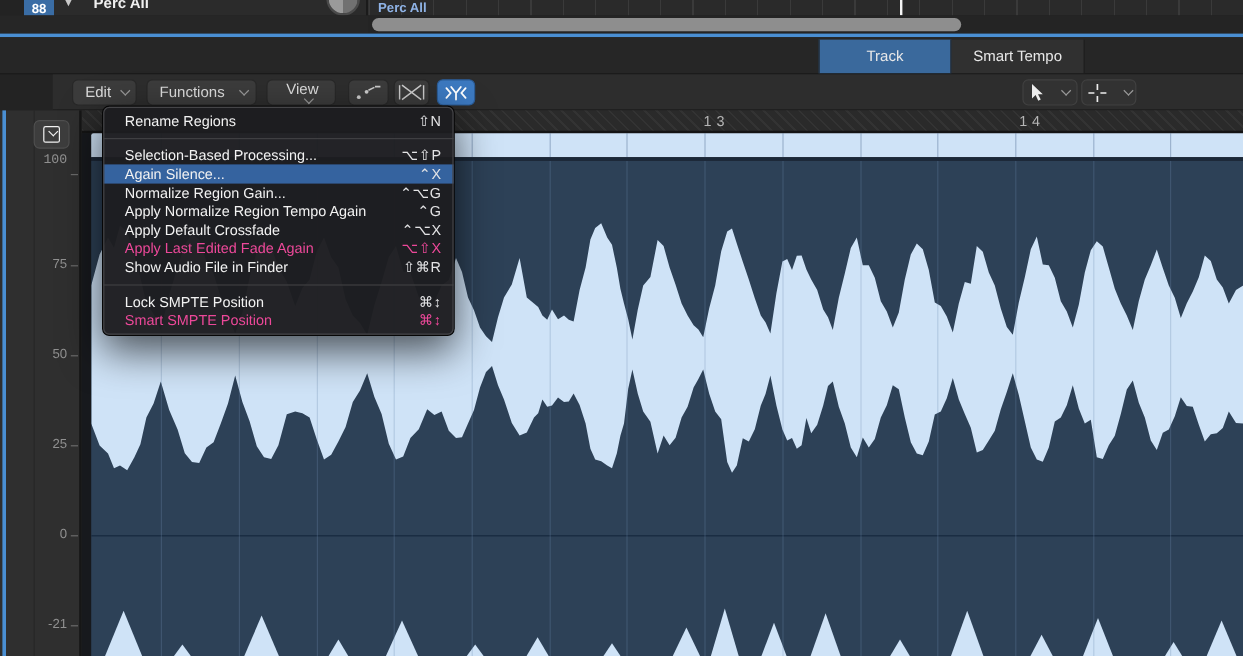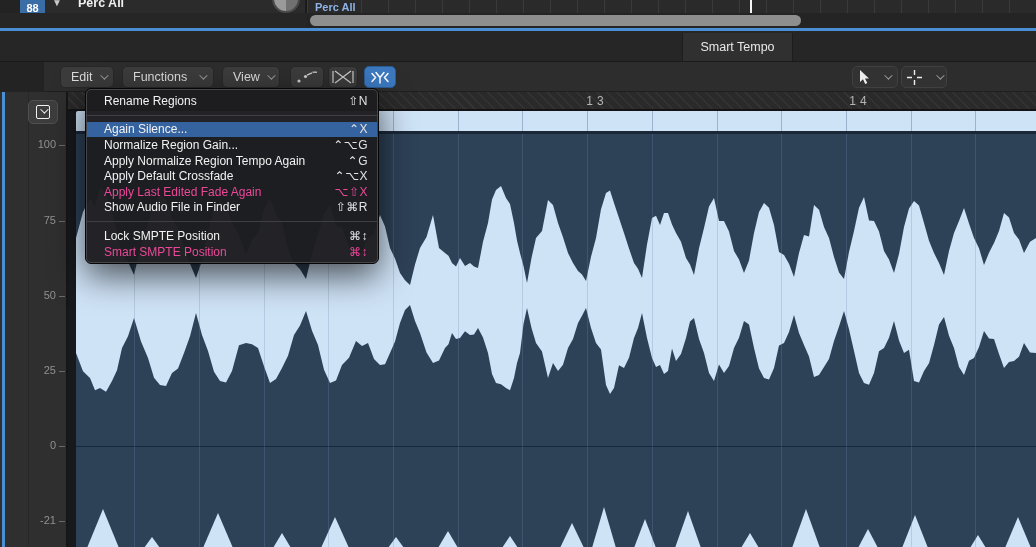--- a/index.html
+++ b/index.html
@@ -115,34 +115,35 @@
 
   <div id="hscroll-row">
     <div class="track-zone"></div>
     <div class="hthumb"></div>
   </div>
 
   <div id="editor-top-border"></div>
 
   <div id="tab-row">
     <div id="tabs">
+        <div class="tab active">Track</div>
         <div class="tab">Smart Tempo</div>
       </div>
   </div>
 
   <div id="menubar">
     <div class="mb-btn" style="left:16px;width:54px;">
       <span>Edit</span>
         <span class="chev"></span>
     </div>
     <div class="mb-btn" style="left:78px;width:92px;">
       <span>Functions</span>
         <span class="chev"></span>
     </div>
-    <div class="mb-btn" style="left:178px;width:58px;">
+    <div class="mb-btn" style="left:178px;width:58px;flex-direction:column;">
       <span>View</span>
         <span class="chev"></span>
     </div>
 
     <div class="icon-btn" style="left:246px;width:34px;">
       <svg width="22" height="16" viewBox="0 0 22 16">
         <circle cx="3" cy="12" r="1.6" fill="#cccccc"></circle>
         <circle cx="9.5" cy="7.5" r="1.6" fill="#cccccc"></circle>
         <path d="M11 6.2 L16 3.8" stroke="#cccccc" stroke-width="1.3" fill="none"></path>
         <path d="M16.5 3.2 h4.5" stroke="#cccccc" stroke-width="1.3" fill="none"></path>
@@ -182,21 +183,21 @@
 
   <div id="scale-panel">
     <div class="blue-strip"></div>
     <div class="col-line"></div>
     <div class="right-line"></div>
     <div id="header-btn">
       <span class="sq">
           <span class="chev"></span>
         </span>
     </div>
-  <div class="scale-label" style="top: 46px;">100</div>
+  <div class="scale-label" style="top: 36px; font-family: Liberation Mono, monospace;">100</div>
       <div class="scale-tick" style="top: 53px;"></div>
       <div class="scale-label" style="top: 122px;">75</div>
       <div class="scale-tick" style="top: 129px;"></div>
       <div class="scale-label" style="top: 197px;">50</div>
       <div class="scale-tick" style="top: 204px;"></div>
       <div class="scale-label" style="top: 272px;">25</div>
       <div class="scale-tick" style="top: 279px;"></div>
       <div class="scale-label" style="top: 347px;">0</div>
       <div class="scale-tick" style="top: 354px;"></div>
       <div class="scale-label" style="top: 422px;">-21</div>
@@ -259,20 +260,24 @@
       <div class="hdr-tick" style="left: 843px;"></div>
       <div class="hdr-tick" style="left: 907px;"></div>
     </div>
 
   <div id="functions-menu">
       <div class="menu-item">
         <span class="mi-label">Rename Regions</span>
         <span class="mi-shortcut">⇧N</span>
       </div>
       <div class="menu-sep"></div>
+      <div class="menu-item">
+        <span class="mi-label">Selection-Based Processing...</span>
+        <span class="mi-shortcut">⌥⇧P</span>
+      </div>
       <div class="menu-item hl">
         <span class="mi-label">Again Silence...</span>
         <span class="mi-shortcut">⌃X</span>
       </div>
       <div class="menu-item">
         <span class="mi-label">Normalize Region Gain...</span>
         <span class="mi-shortcut">⌃⌥G</span>
       </div>
       <div class="menu-item">
         <span class="mi-label">Apply Normalize Region Tempo Again</span>

